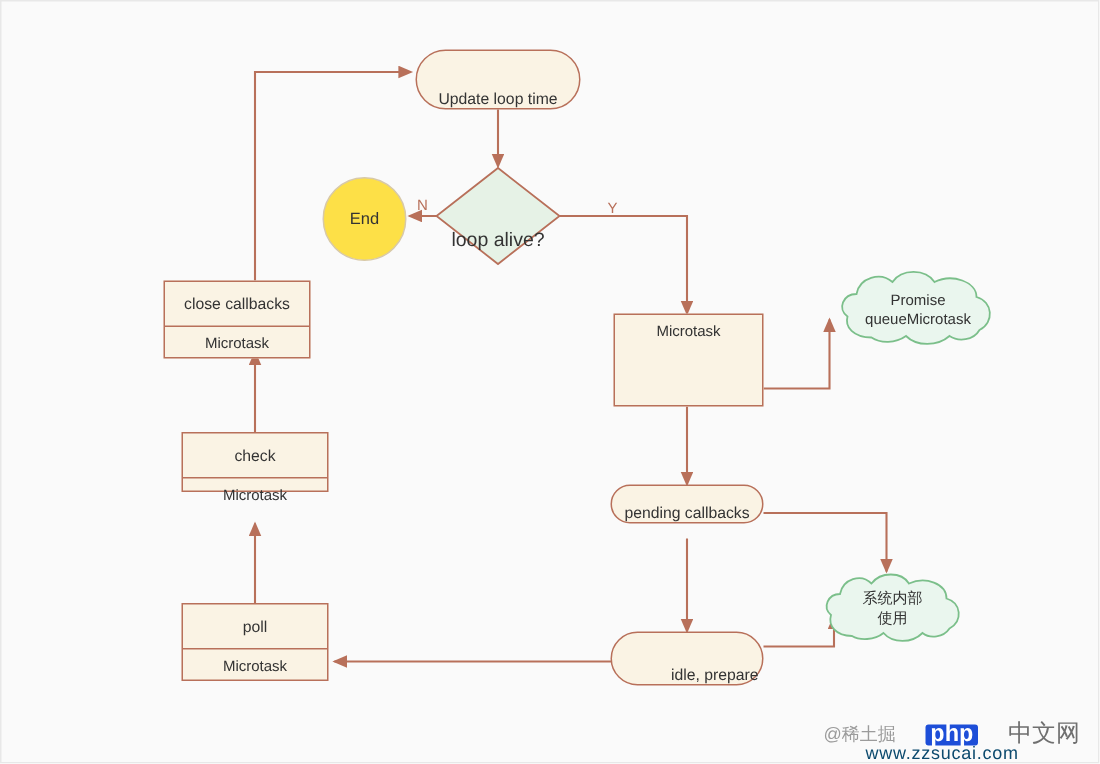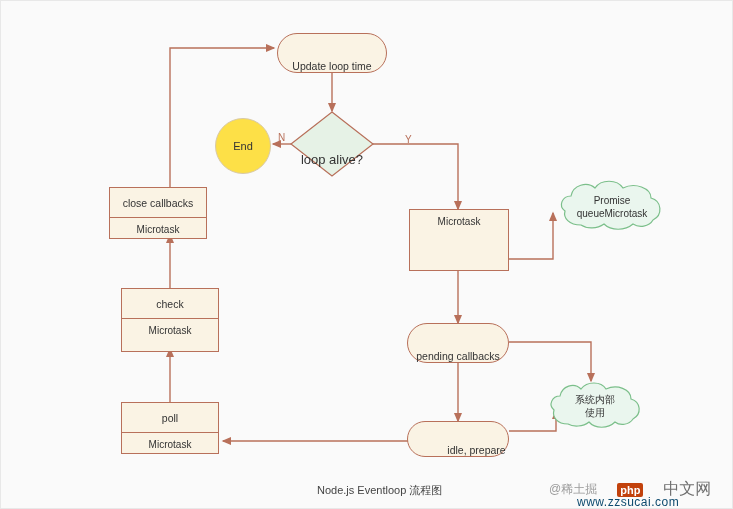--- a/index.html
+++ b/index.html
@@ -113,27 +113,28 @@
   .watermark {
     position: absolute;
     font-size: 12px;
     color: #9b9b9b;
     z-index: 5;
     display: flex;
     align-items: center;
     gap: 20px;
   }
   .wm-php {
-    background: #c2410c;
+    background: #1d4ed8;
     color: #ffffff;
     font-weight: bold;
     padding: 0 3px;
     border-radius: 2px;
-    font-size: 11px;
+    font-size: 16px;
     line-height: 14px;
+    font-family: Liberation Mono, monospace;
   }
   .wm-cn {
     color: #6f6f6f;
     font-size: 16px;
   }
   .wm-url {
     position: absolute;
     font-size: 12px;
     color: #0c4a6e;
     letter-spacing: 0.5px;
@@ -195,35 +196,35 @@
 
   <div class="circle" style="left:214px; top:117px; width:54px; height:54px;">
     <span>End</span>
   </div>
 
   <div class="node" style="left:108px; top:186px; width:98px; height:52px;">
     <div class="title">close callbacks</div>
     <div class="sub">Microtask</div>
   </div>
 
-  <div class="node" style="left:120px; top:287px; width:98px; height:64px;">
+  <div class="node" style="left:120px; top:287px; width:98px; height:40px;">
     <div class="title">check</div>
     <div class="sub">Microtask</div>
   </div>
 
   <div class="node" style="left:120px; top:401px; width:98px; height:52px;">
     <div class="title">poll</div>
     <div class="sub">Microtask</div>
   </div>
 
   <div class="node" style="left:408px; top:208px; width:100px; height:62px;">
     <div class="sub">Microtask</div>
   </div>
 
-  <div class="node single" style="left:406px; top:322px; width:102px; height:40px;">
+  <div class="node single" style="left:406px; top:322px; width:102px; height:26px;">
     <span>pending callbacks</span>
   </div>
 
   <div class="node single" style="left:406px; top:420px; width:102px; height:36px;padding-left:37px;">
     <span>idle, prepare</span>
   </div>
 
   <div style="position:absolute; left:546px; top:378px; width:96px; height:54px; z-index:3;">
     <svg width="96" height="54" viewBox="0 0 96 54">
       <path d="M21,45 C10,45 5,38 7,31 C1,26 5,17 13,17 C15,7 27,3 34,10 C40,2 54,2 59,10 C70,5 84,10 84,20 C94,23 95,35 86,40 C82,46 73,47 68,43 C61,50 48,50 42,43 C36,48 26,48 21,45 Z" fill="#eaf6ee" stroke="#7bbf8a" stroke-width="1.2"></path>
@@ -237,21 +238,20 @@
   <div style="position:absolute; left:556px; top:176px; width:110px; height:58px; z-index:3;">
     <svg width="110" height="58" viewBox="0 0 110 58">
       <path d="M24,48 C12,48 6,41 8,34 C1,29 5,19 14,19 C16,8 30,4 38,11 C44,2 60,2 66,11 C78,5 94,11 94,21 C105,24 106,38 96,43 C92,50 82,51 76,47 C68,54 54,54 47,47 C40,52 30,52 24,48 Z" fill="#eaf6ee" stroke="#7bbf8a" stroke-width="1.2"></path>
     </svg>
     <div class="cloud-label" style="top:17px;">
       <div>Promise</div>
       <div>queueMicrotask</div>
     </div>
   </div>
 
-  <div class="caption" style="left:316px; top:482px;">Node.js Eventloop 流程图</div>
 
   <div class="watermark" style="left:548px; top:478px;">
     <span>@稀土掘</span>
     <span class="wm-php">php</span>
     <span class="wm-cn">中文网</span>
   </div>
   <div class="wm-url" style="left:576px; top:494px;">www.zzsucai.com</div>
 
 </div>
 

